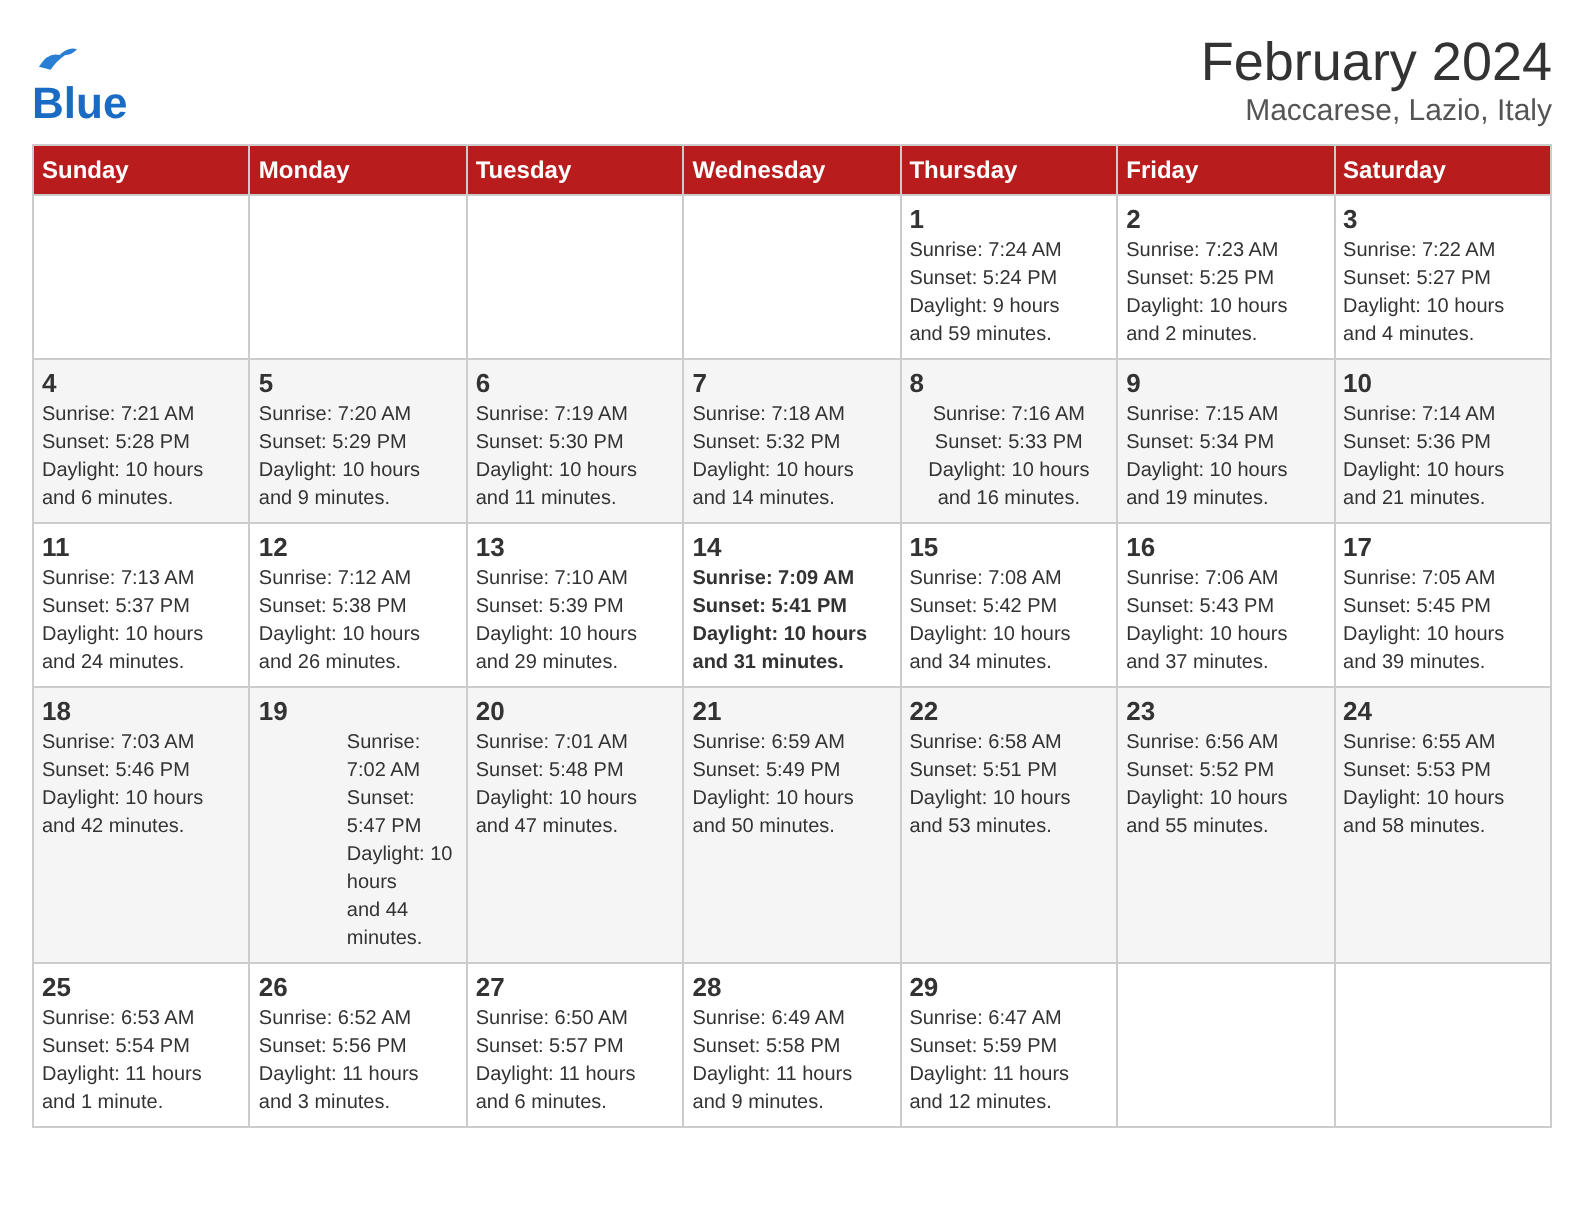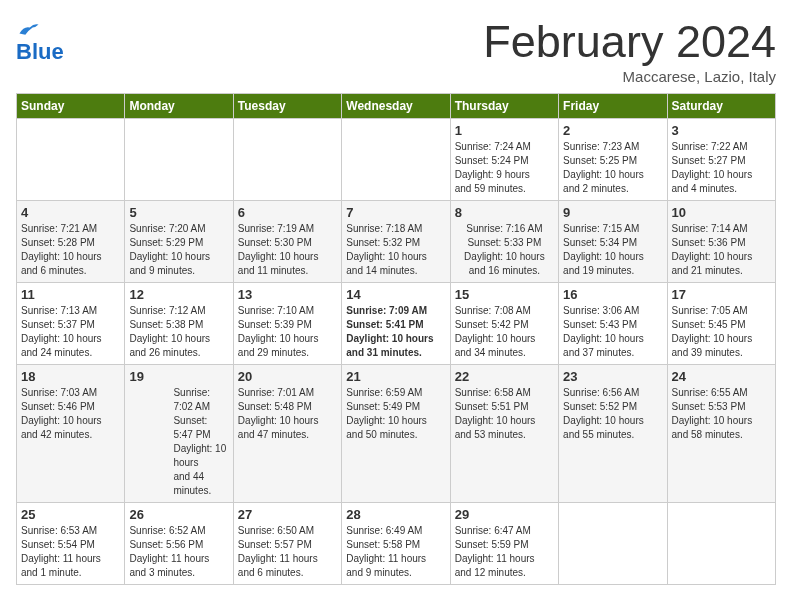--- a/index.html
+++ b/index.html
@@ -33,35 +33,35 @@
       display: inline-block;
       width: 22px;
       height: 18px;
       margin-left: 2px;
       vertical-align: middle;
     }
     .title-block {
       text-align: right;
     }
     .month-year {
-      font-size: 45px;
+      font-size: 27px;
       color: #333;
       font-weight: normal;
     }
     .location {
       font-size: 15px;
       color: #555;
     }
     table {
       width: 100%;
       border-collapse: collapse;
       font-size: 11px;
     }
     thead tr th {
-      background: #4d7c0f;
+      background: #b91c1c;
       color: #fff;
       padding: 5px 4px;
       font-size: 12px;
       font-weight: bold;
       text-align: left;
       border: 1px solid #ccc;
     }
     tbody tr td {
       border: 1px solid #ccc;
       vertical-align: top;
@@ -233,21 +233,21 @@
         </td>
         <td>
           <div class="day-num">15</div>
           <div class="day-info" style="white-space: pre-line;">Sunrise: 7:08 AM
 Sunset: 5:42 PM
 Daylight: 10 hours
 and 34 minutes.</div>
         </td>
         <td>
           <div class="day-num">16</div>
-          <div class="day-info" style="white-space: pre-line;">Sunrise: 3:06 AM
+          <div class="day-info" style="white-space: pre-line;">Sunrise: 7:06 AM
 Sunset: 5:43 PM
 Daylight: 10 hours
 and 37 minutes.</div>
         </td>
         <td>
           <div class="day-num">17</div>
           <div class="day-info" style="white-space: pre-line;">Sunrise: 7:05 AM
 Sunset: 5:45 PM
 Daylight: 10 hours
 and 39 minutes.</div>

